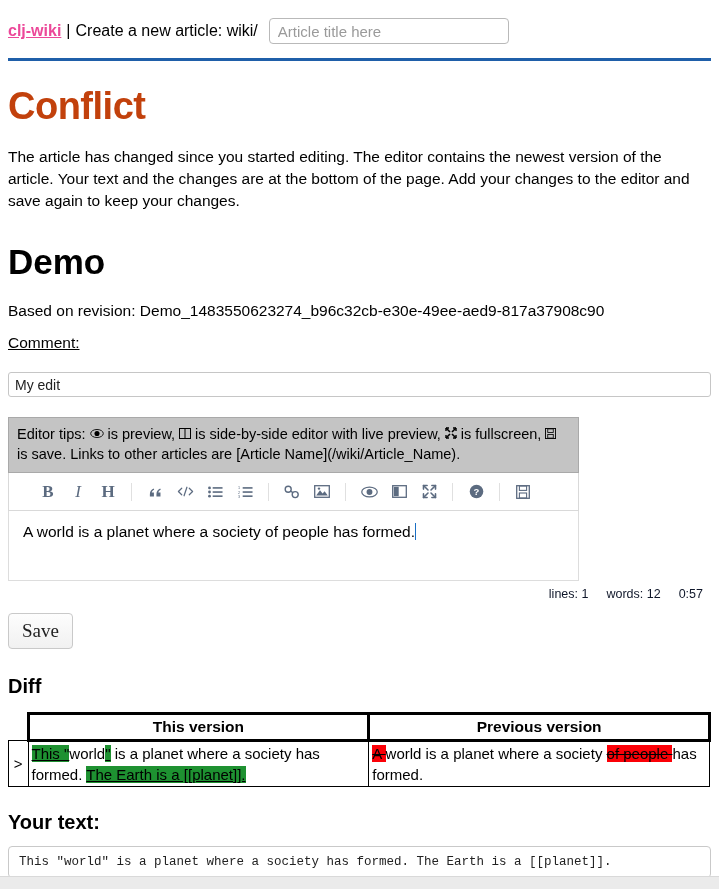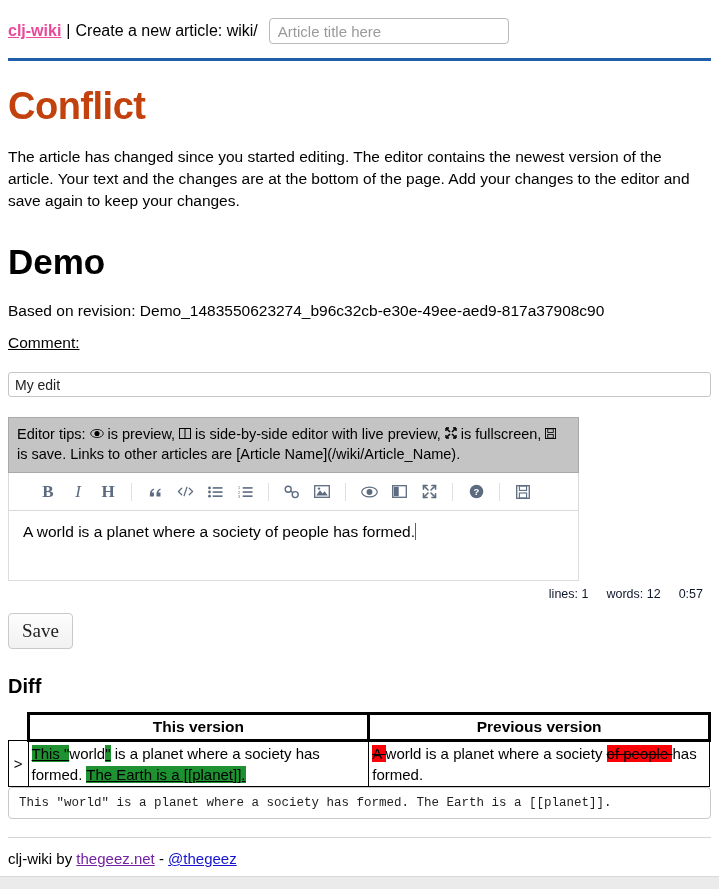--- a/index.html
+++ b/index.html
@@ -442,20 +442,21 @@
     <tbody>
       <tr>
         <td class="marker-col">&gt;</td>
         <td><span><ins class="add">This "</ins><span>world</span><ins class="add">"</ins><span> is a planet where a society has formed. </span><ins class="add">The Earth is a [[planet]].</ins></span></td>
         <td><span><del class="rem">A </del><span>world is a planet where a society </span><del class="rem">of people </del><span>has formed.</span></span></td>
       </tr>
     </tbody>
   </table>
 
   
+  <h3 class="yourtext-h">Your text:</h3>
   <div class="yourtext-box">This "world" is a planet where a society has formed. The Earth is a [[planet]].</div>
 
   
   <hr class="footer-rule">
   <div class="footer"><span>clj-wiki by </span><a class="link-visited" href="#">thegeez.net</a><span> - </span><a class="link-blue" href="#">@thegeez</a></div>
 
 </div>
 
 <div class="bottom-strip"></div>
 

